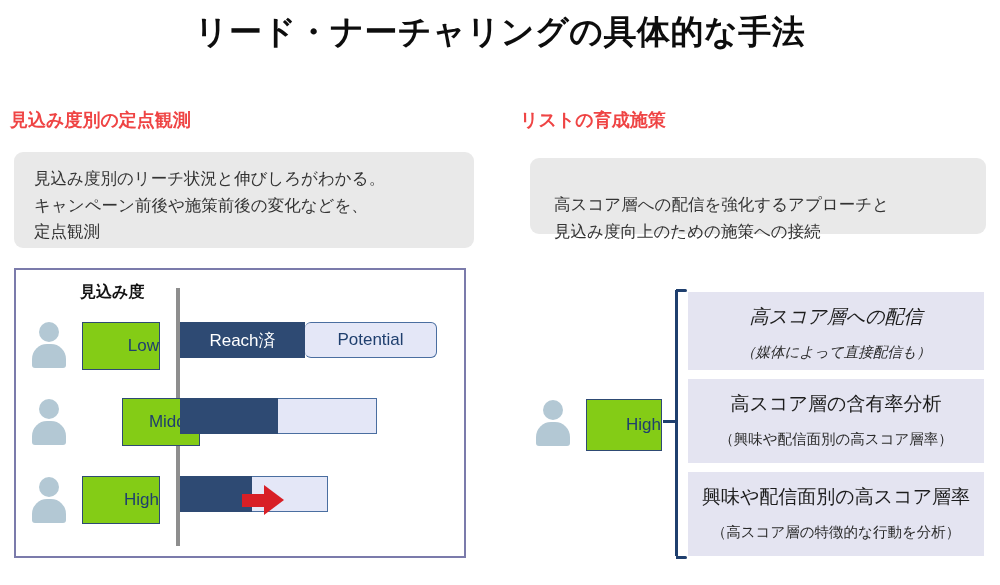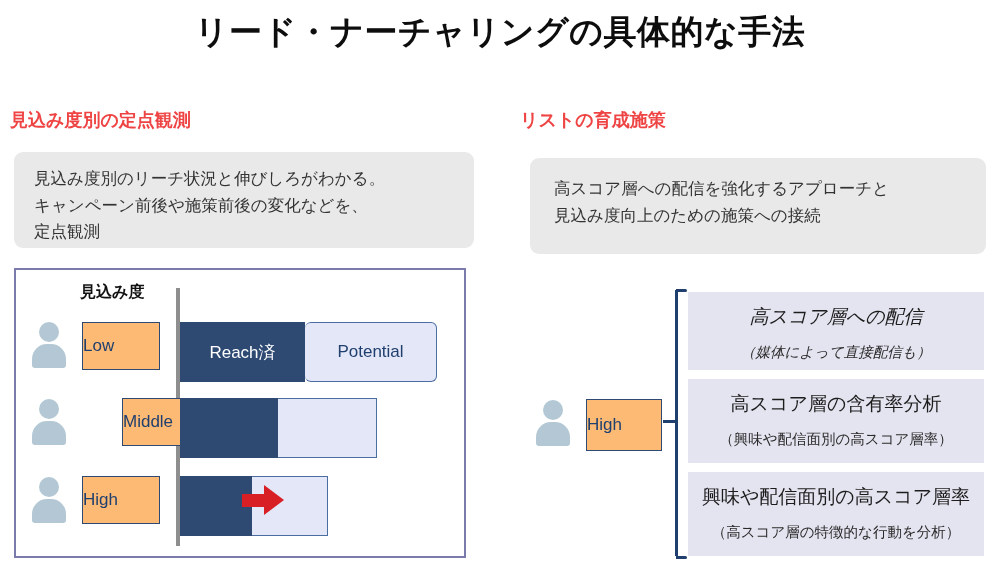--- a/index.html
+++ b/index.html
@@ -58,22 +58,22 @@
     font-size: 16.5px;
     line-height: 1.62;
   }
   .desc-box.left {
     top: 152px; left: 14px;
     width: 460px; height: 96px;
     padding: 13px 16px 0 20px;
   }
   .desc-box.right {
     top: 158px; left: 530px;
-    width: 456px; height: 96px;
-    padding: 17px 16px 0 24px;
+    width: 456px; height: 76px;
+    padding: 33px 16px 0 24px;
   }
   .desc-box .line { display: block; white-space: nowrap; }
 
   
   .chart-panel {
     position: absolute;
     top: 268px; left: 14px;
     width: 452px; height: 290px;
     border: 2px solid #7b7bab;
     box-sizing: border-box;
@@ -113,34 +113,34 @@
     left: 2px; top: 22px;
     width: 34px; height: 24px;
     background: #b3c8d4;
     border-radius: 15px 15px 3px 3px;
   }
 
   
   .tier-chip {
     position: absolute;
     width: 78px; height: 48px;
-    background: #fdba74;
+    background: #84cc16;
     border: 1.6px solid #2e4a73;
     box-sizing: border-box;
     color: #1f3f6e;
     font-size: 17px;
     display: flex;
     align-items: center;
-    justify-content: flex-start;
+    justify-content: flex-end;
   }
 
   
   .bar {
     position: absolute;
-    height: 60px;
+    height: 36px;
     display: flex;
     box-sizing: border-box;
   }
   .bar .seg {
     height: 100%;
     display: flex;
     align-items: center;
     justify-content: center;
     box-sizing: border-box;
     font-size: 17px;

